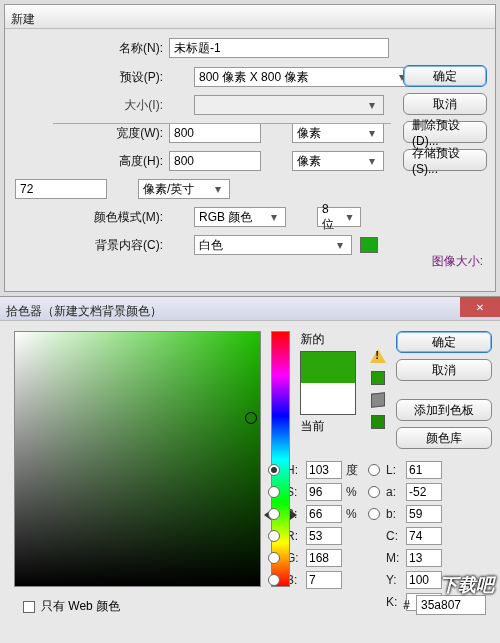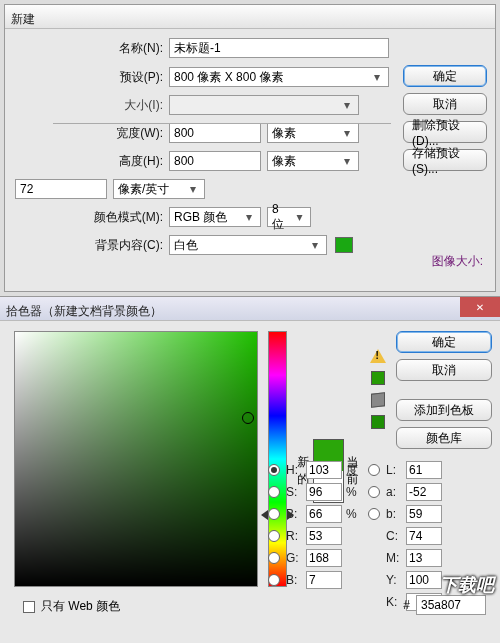--- a/index.html
+++ b/index.html
@@ -12,21 +12,21 @@
   
   #win-new { margin: 4px 4px 0 4px; }
   #win-new .body { padding: 8px 10px 16px 10px; position: relative; }
   .fs { position: absolute; left: 38px; top: 58px; right: 94px; bottom: 12px; border: 1px solid #aaa; border-top: none; }
 
   .row { display: flex; align-items: center; margin-bottom: 6px; height: 22px; }
   .lbl { width: 154px; text-align: right; padding-right: 6px; color: #111; }
   input.txt, select.sel, .combo {
     height: 20px; border: 1px solid #999; background: #fff; padding: 1px 4px; font-size: 12px;
   }
-  .combo { display: inline-flex; align-items:center; justify-content: space-between; }
+  .combo { display: inline-flex; align-items:center; justify-content: space-between; margin-left: 25px; }
   .combo .arrow, .arrow { width: 14px; text-align: center; color: #555; }
   .btn {
     height: 22px; min-width: 84px; border: 1px solid #888; border-radius: 6px;
     background: linear-gradient(#fdfdfd,#e4e4e4); font-size: 12px; padding: 0 8px;
     display:inline-flex; align-items:center; justify-content:center; cursor: default;
   }
   .btn.primary { border: 1px solid #2a7ad0; box-shadow: 0 0 0 1px #7fb6ea inset; }
   .rcol { position: absolute; right: 8px; top: 36px; display: flex; flex-direction: column; gap: 6px; width: 84px; }
   .swatch { width: 18px; height: 16px; border: 1px solid #666; display:inline-block; }
   .disabled { background: #eee; color: #999; }
@@ -50,21 +50,21 @@
       #ff0000 0%, #ff00ff 17%, #0000ff 33%, #00ffff 50%,
       #00ff00 67%, #ffff00 83%, #ff0000 100%);
     position: relative;
   }
   .hue-arrows::before, .hue-arrows::after {
     content:""; position:absolute; width:0;height:0; border-top:5px solid transparent; border-bottom:5px solid transparent;
   }
   .hue-arrows::before { left:-8px; border-right:7px solid #333; }
   .hue-arrows::after { right:-8px; border-left:7px solid #333; }
 
-  .preview-col { width: 62px; display:flex; flex-direction:row; align-items:center; gap:3px; }
+  .preview-col { width: 62px; display:flex; flex-direction:column; gap:3px; }
   .preview-box { width: 56px; height: 64px; border:1px solid #555; display:flex; flex-direction:column; }
   .preview-box > div { flex:1; }
 
   .warn-tri { width:0;height:0; border-left:8px solid transparent; border-right:8px solid transparent; border-bottom:14px solid #f0c040; position:relative; }
   .warn-tri::after{ content:"!"; position:absolute; left:-2px; top:1px; font-size:10px; font-weight:bold;}
   .cube { width:14px; height:14px; background:#888; border:1px solid #555; transform: skewY(-6deg); }
   .mini-sw { width:14px;height:14px; border:1px solid #555; }
 
   .picker-right { flex: 1 1 auto; display:flex; flex-direction:column; gap:6px; }
   .pbtns { display:flex; flex-direction:column; gap:6px; align-items:flex-start;}

